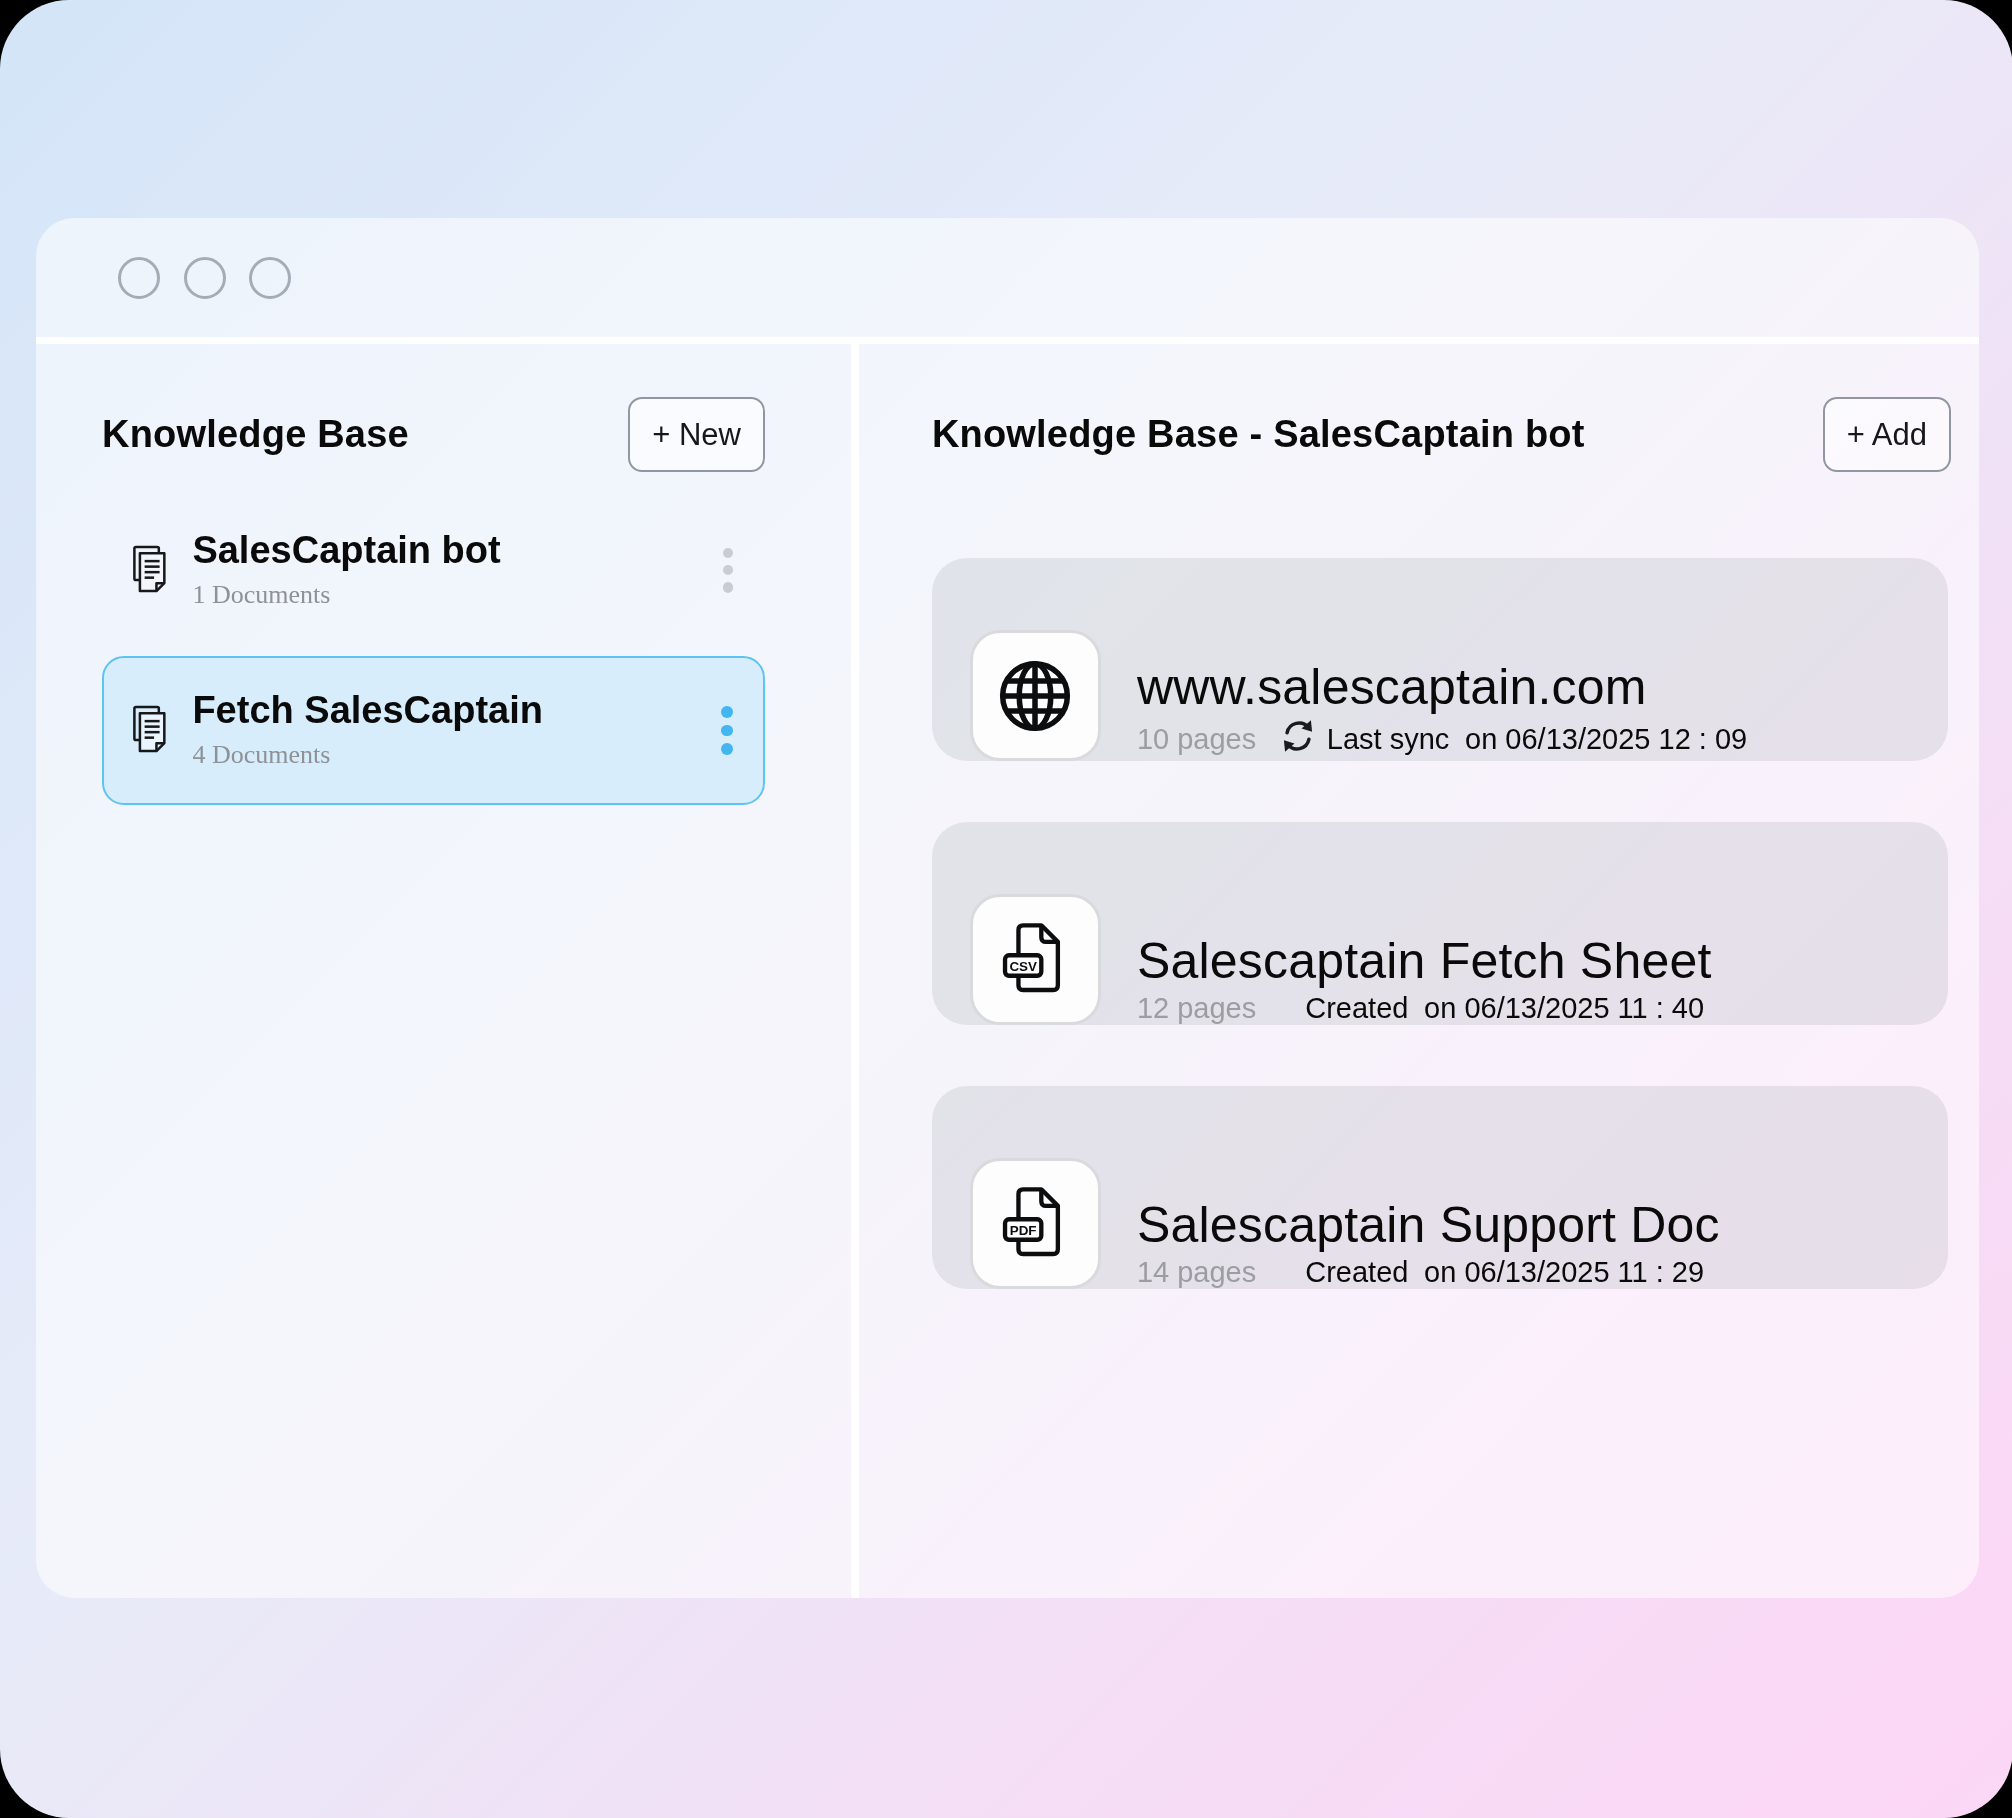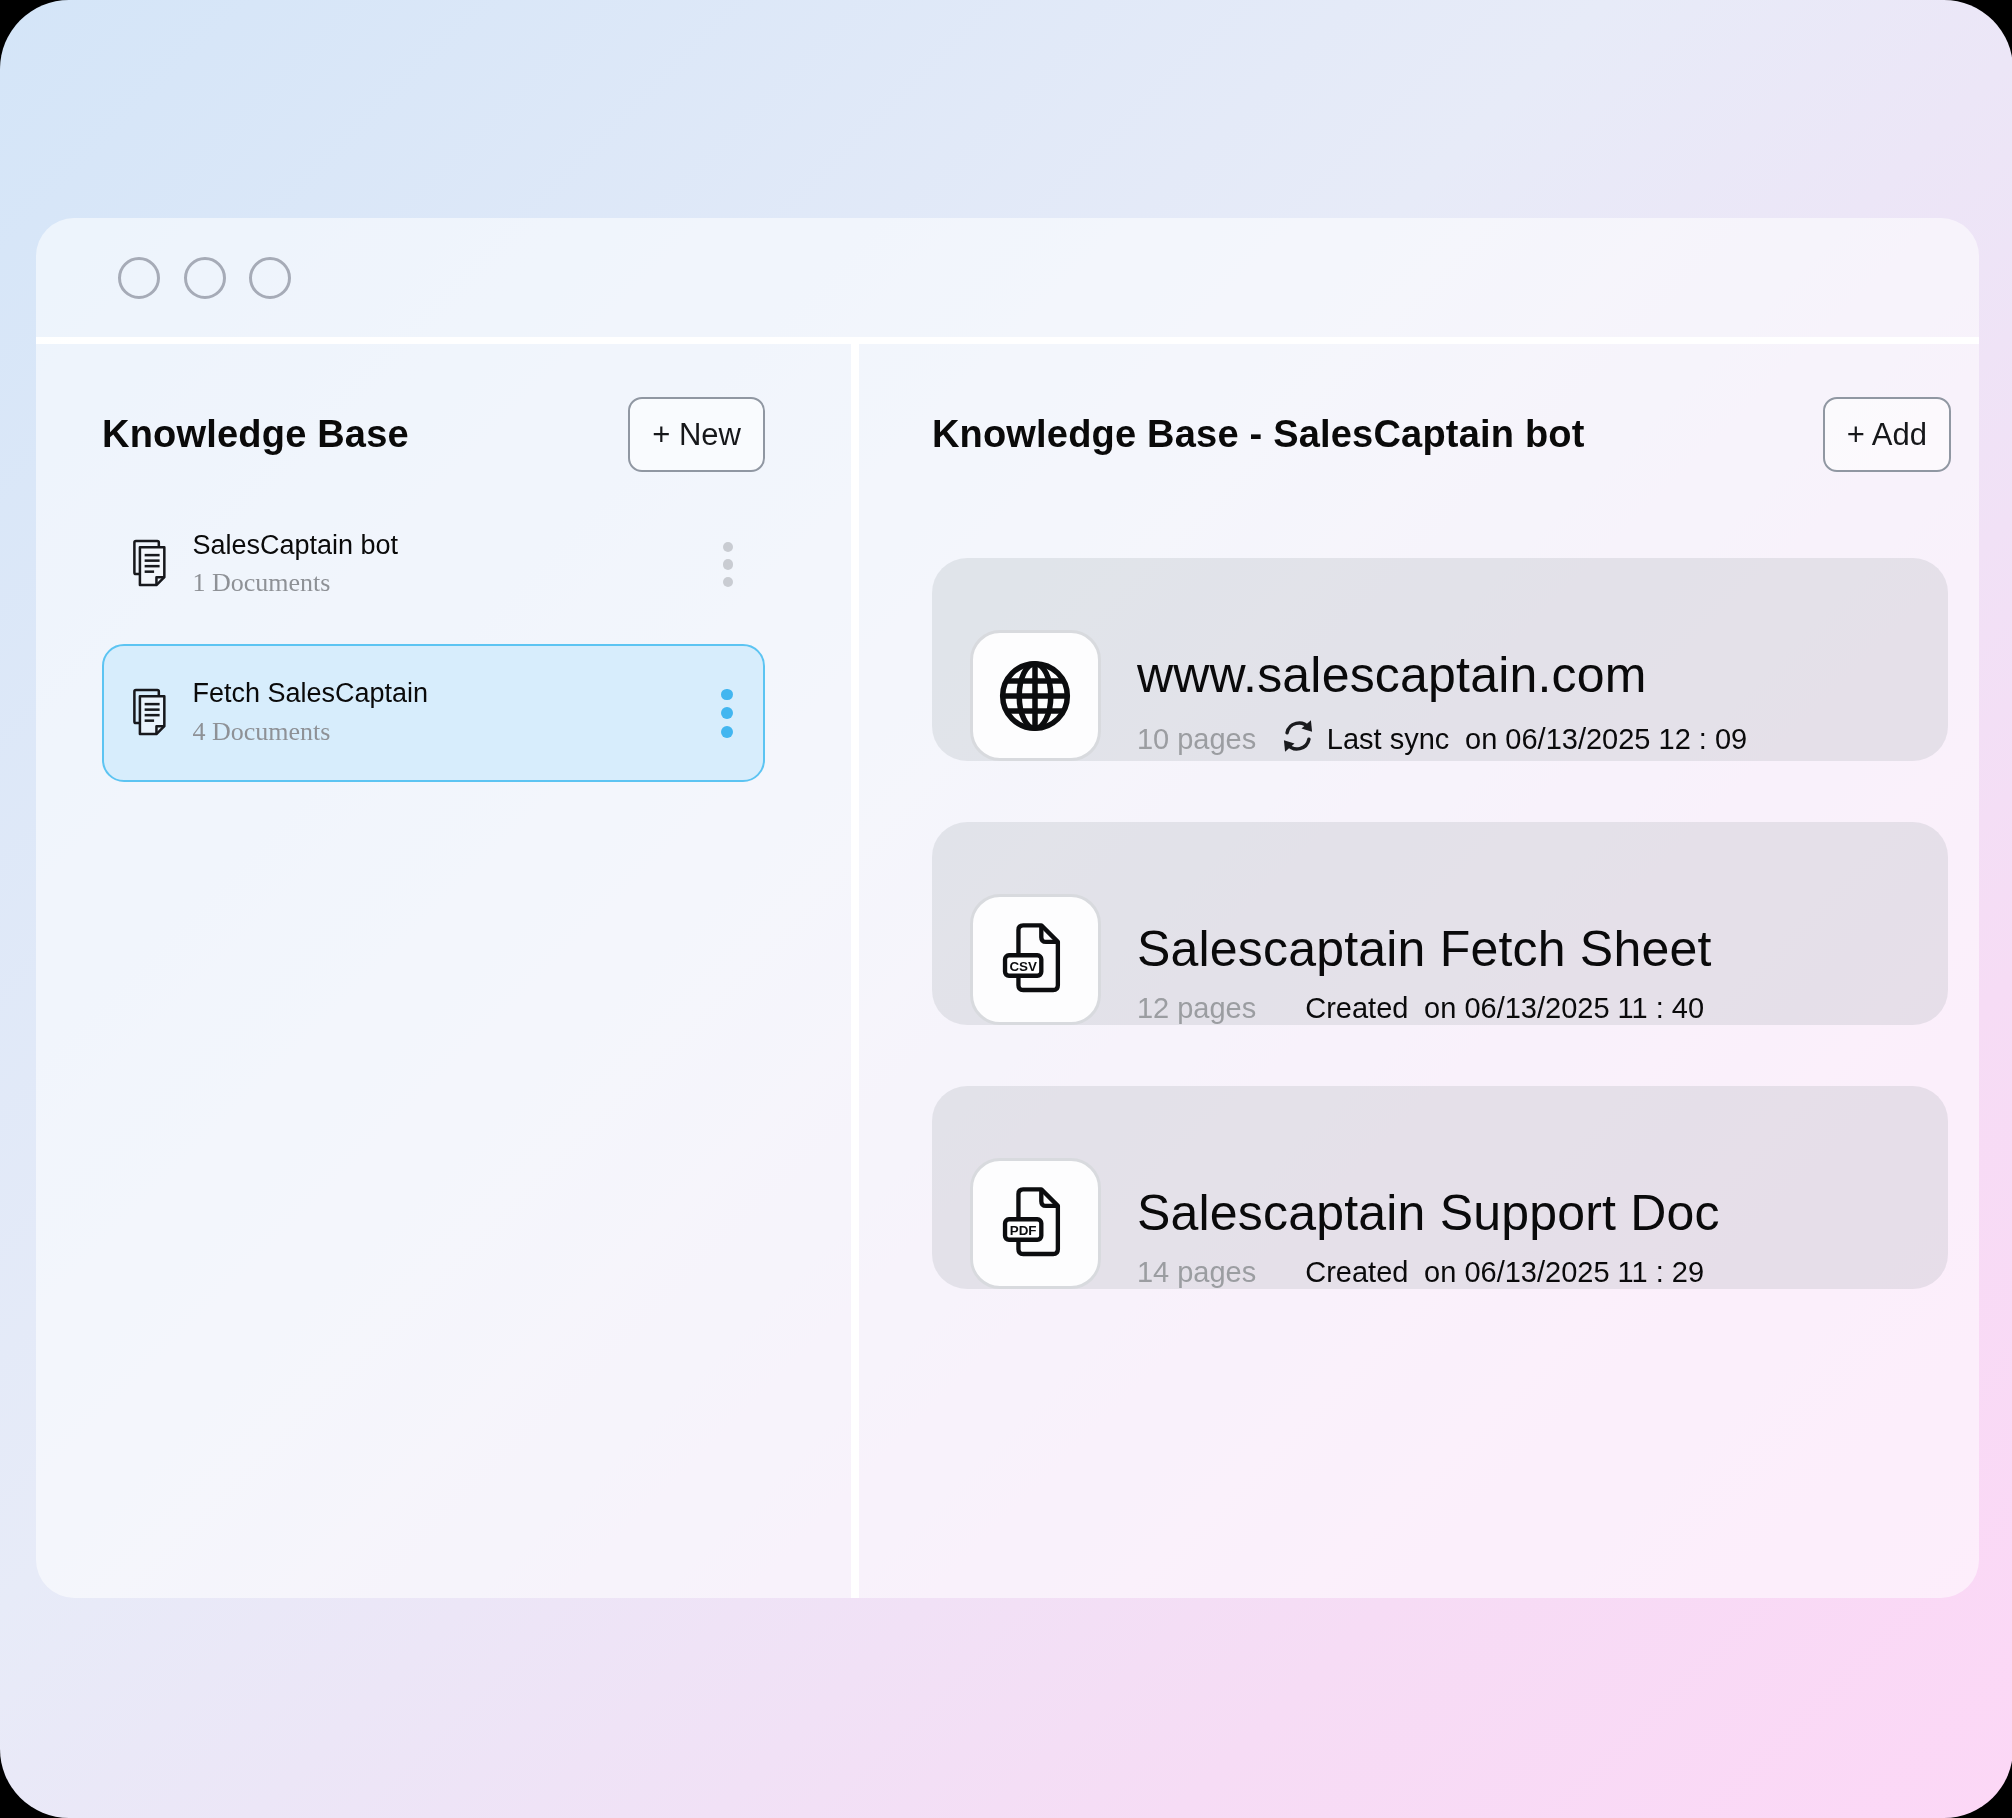--- a/index.html
+++ b/index.html
@@ -35,40 +35,40 @@
     border-radius:14px; padding:20px 22px; white-space:nowrap; cursor:pointer;
   }
 
   .kb-list { margin-top:23.6px; display:flex; flex-direction:column; gap:11px; }
   .kb-item {
     display:flex; align-items:center; padding:33px 20.4px;
     border-radius:22px; border:2.4px solid transparent; box-sizing:border-box; cursor:pointer;
   }
   .kb-item.selected { background:#d7edfc; border-color:#5cc4f2; }
   .kb-item .item-icon { flex:0 0 46px; width:46px; margin-right:22px; }
-  .kb-title { font-size:27px; line-height:1.05; color:#0a0a0a; }
+  .kb-title { font-size:38px; line-height:1.05; color:#0a0a0a;font-weight:bold; }
   .kb-sub { font-size:26px; margin-top:9.4px; color:#8e9196;font-family:Liberation Serif, serif; }
   .kebab { margin-left:auto; padding:4.7px 9.4px; display:flex; flex-direction:column; gap:7px; align-items:center; cursor:pointer; }
   .kebab .dot { width:10.2px; height:10.2px; border-radius:50%; background:#c9ccd2; }
   .kb-item.selected .kebab .dot { width:11.8px; height:11.8px; background:#42b6f0; }
 
   .cards { margin-top:86px; display:flex; flex-direction:column; gap:61px; padding-right:3.1px; }
   .card {
     height:203px; border-radius:35px;
     background:rgba(116,128,136,0.15);
     display:flex; align-items:flex-end; padding:0 31px 0 38px; box-sizing:border-box; cursor:pointer;
   }
   .tile {
     flex:0 0 131px; width:131px; height:131px; box-sizing:border-box;
     background:#fdfdfe; border:3.1px solid #d8dade; border-radius:30px;
     display:flex; align-items:center; justify-content:center;
   }
   .card-body { margin-left:36px; min-width:0; }
   .card-title { font-size:50px; font-weight:500; color:#0a0a0b; letter-spacing:0.2px; white-space:nowrap; }
-  .card-meta { margin-top:14px; display:flex; align-items:center; font-size:29px; color:#0a0a0b; }
+  .card-meta { margin-top:2px; display:flex; align-items:center; font-size:29px; color:#0a0a0b; }
   .pages { color:#9b9da1; }
   .sync-svg { margin:0 11px 0 23.6px; flex:0 0 auto; }
   .meta-label { }
   .meta-label.created { margin-left:49px; }
   .meta-date { margin-left:15.7px; }
 
   svg text { user-select:none; }
 </style>
 </head>
 <body>

